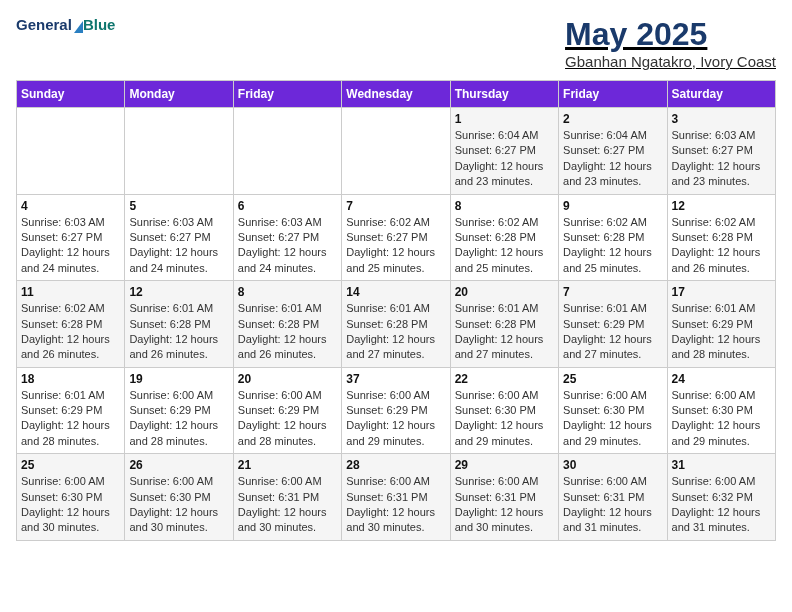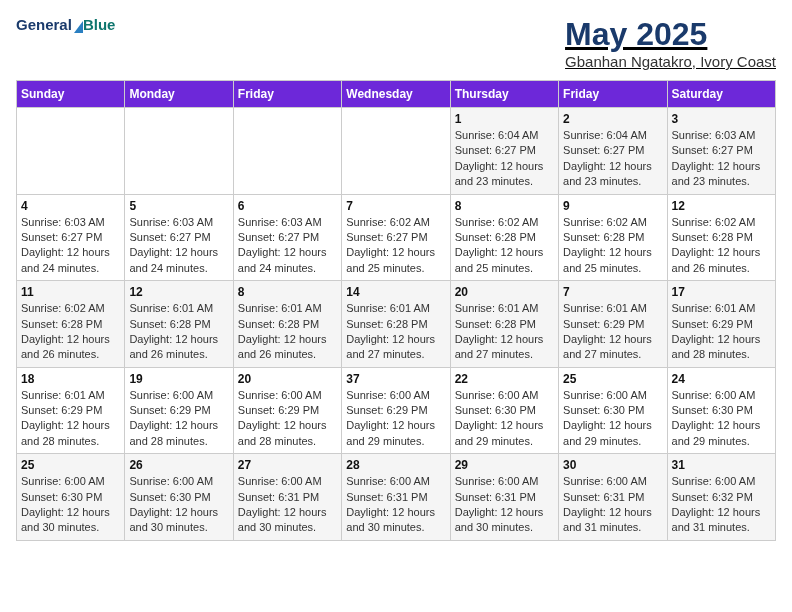--- a/index.html
+++ b/index.html
@@ -300,21 +300,21 @@
 and 30 minutes.</div>
         </td>
         <td>
           <span class="day-num">26</span>
           <div class="day-info" style="white-space: pre-line;">Sunrise: 6:00 AM
 Sunset: 6:30 PM
 Daylight: 12 hours
 and 30 minutes.</div>
         </td>
         <td>
-          <span class="day-num">27</span>
+          <span class="day-num">21</span>
           <div class="day-info" style="white-space: pre-line;">Sunrise: 6:00 AM
 Sunset: 6:31 PM
 Daylight: 12 hours
 and 30 minutes.</div>
         </td>
         <td>
           <span class="day-num">28</span>
           <div class="day-info" style="white-space: pre-line;">Sunrise: 6:00 AM
 Sunset: 6:31 PM
 Daylight: 12 hours

